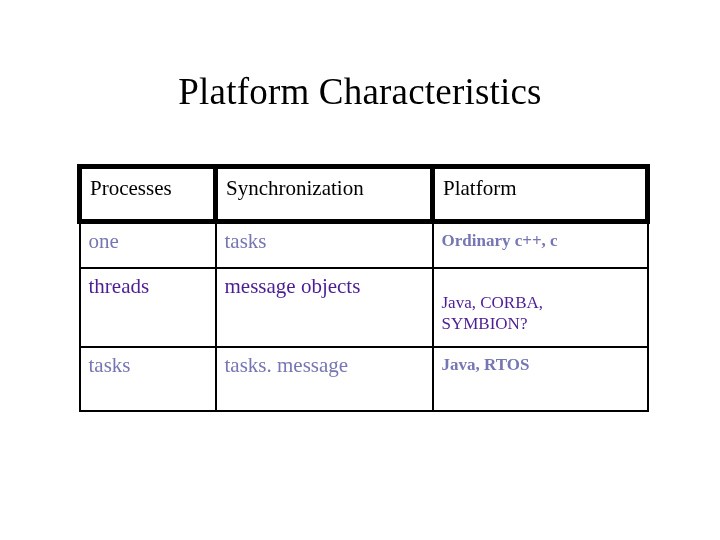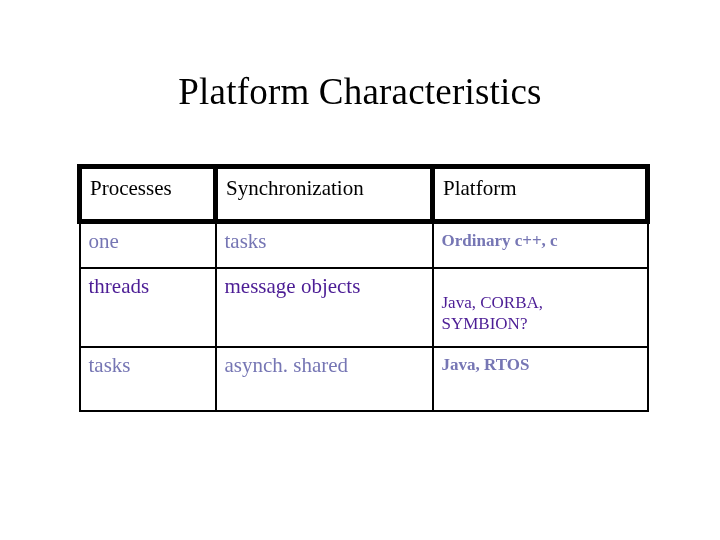--- a/index.html
+++ b/index.html
@@ -148,21 +148,21 @@
           <td class="col-processes">threads</td>
           <td class="col-synchronization">message objects</td>
           <td class="col-example">
             <span class="cell-line">Java, CORBA,</span>
             <span class="cell-line">SYMBION?</span>
           </td>
         </tr>
 
         <tr class="row-light r3">
           <td class="col-processes">tasks</td>
-          <td class="col-synchronization">asynch. shared</td>
+          <td class="col-synchronization">tasks. message</td>
           <td class="col-example">
             <span class="cell-line">Java, RTOS</span>
           </td>
         </tr>
 
       </tbody>
     </table>
   </div>
 
 </div>

